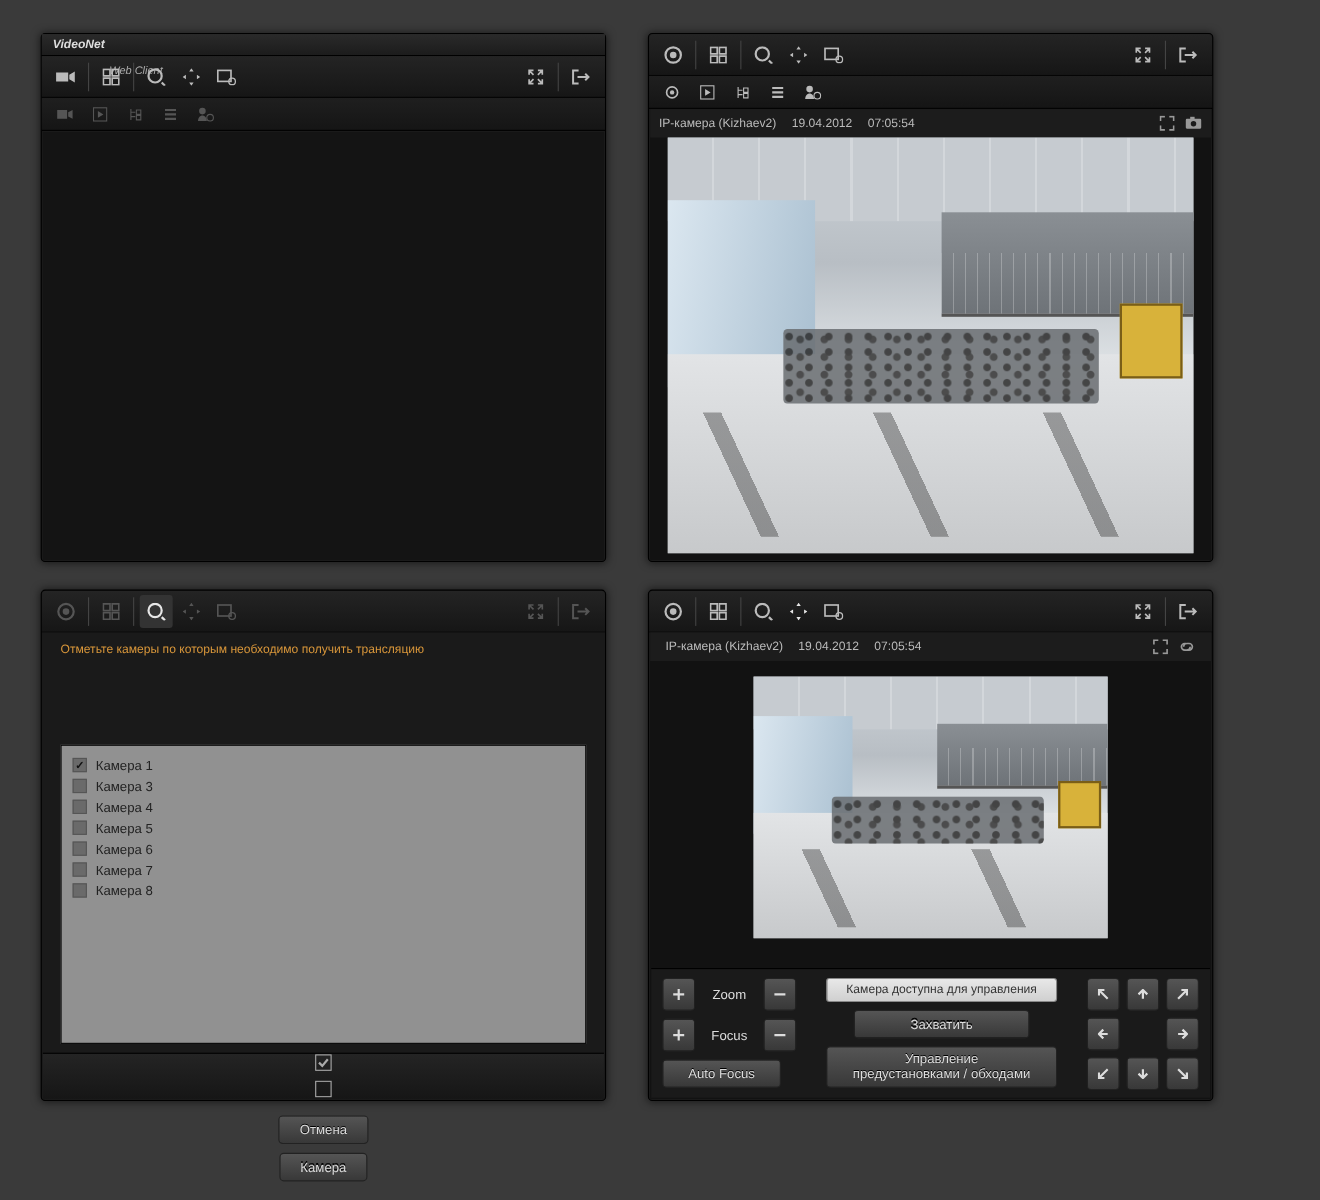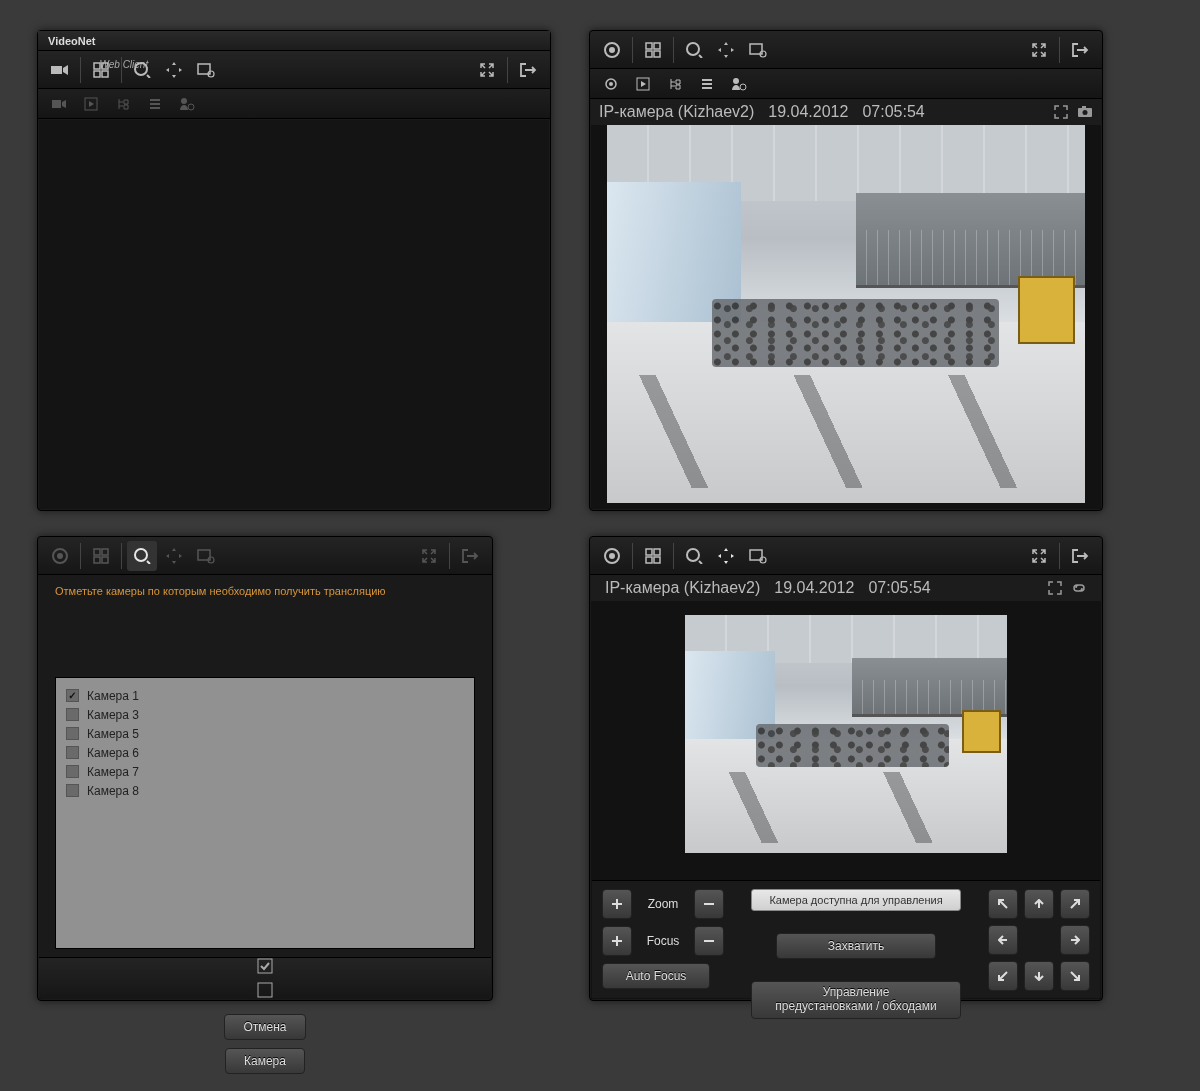--- a/index.html
+++ b/index.html
@@ -15,33 +15,33 @@
   .panel {
     position: absolute;
     background: #1a1a1a;
     border: 1px solid #000;
     border-radius: 4px;
     box-shadow: 0 0 8px rgba(0,0,0,0.6);
   }
   
   #p1 { left: 37px; top: 30px; width: 514px; height: 481px; }
   #p2 { left: 589px; top: 30px; width: 514px; height: 481px; }
-  #p3 { left: 37px; top: 536px; width: 456px; height: 465px; }
+  #p3 { left: 37px; top: 536px; width: 514px; height: 465px; }
   #p4 { left: 589px; top: 536px; width: 514px; height: 465px; }
 
   .titlebar {
     height: 20px;
     background: linear-gradient(#2a2a2a,#1c1c1c);
     border-bottom: 1px solid #000;
     padding: 0 10px;
     display:flex;
     align-items:center;
     font-size:11px;
   }
-  .brand { font-weight: bold; color:#ddd; }
+  .brand { font-weight: bold; font-style: italic; color:#ddd; }
   .brand-sub { font-style: italic; color:#aaa; margin-left:4px; font-size:10px;margin-top:48px;}
   .toolbar {
     height: 38px;
     background: linear-gradient(#242424,#161616);
     border-bottom: 1px solid #000;
     display:flex;
     align-items:center;
     padding: 0 6px;
   }
   .toolbar .spacer { flex:1; }
@@ -65,21 +65,21 @@
   }
   .subtoolbar .tb-btn.small { width:20px; height:20px; }
   .content { position:absolute; left:1px; right:1px; top:0; bottom:1px; }
   .content.offset-89 { top:89px; }
   .content.offset-38 { top:38px; }
   .video-header {
     height: 26px;
     background:#1c1c1c;
     display:flex; align-items:center; justify-content:space-between;
     padding:0 8px;
-    font-size:16px;
+    font-size:11px;
     color:#bbb;
   }
   .video-header .left { display:flex; gap:14px; }
   .video-header .right { display:flex; gap:8px; align-items:center;}
   .hicon { width:16px; height:16px; display:flex;align-items:center;justify-content:center;color:#999;cursor:pointer;}
   .video-img {
     width:100%; flex:1;
     background: linear-gradient(180deg,#cdd3d8 0%, #b8bec4 30%, #dfe3e6 55%, #cfd3d6 100%);
     position:relative;
     overflow:hidden;
@@ -136,21 +136,21 @@
     background:linear-gradient(#e8e8e8,#d0d0d0);
     border:1px solid #888; border-radius:3px;
     color:#333; font-size:11px;
     display:flex;align-items:center;justify-content:center;
   }
   .capture-btn { width:160px; }
   .presets-btn { width:210px; line-height:1.15; text-align:center; padding:4px 8px;}
   .dpad { display:grid; grid-template-columns:repeat(3,30px); grid-template-rows:repeat(3,30px); gap:6px;}
   .ptz-grid { display:flex; gap:18px; }
   .ptz-col-left { display:flex; flex-direction:column; gap:7px;}
-  .ptz-col-center { flex:1; display:flex; flex-direction:column; align-items:center; gap:22px;}
+  .ptz-col-center { flex:1; display:flex; flex-direction:column; align-items:center; gap:7px;}
   .ptz-col-right { }
 
   svg { display:block; }
 
   
   .scene-ceiling { position:absolute; left:0; right:0; top:0; height:20%;
     background: repeating-linear-gradient(90deg,#c6cbd0 0 40px,#d3d7db 40px 42px);}
   .scene-windows { position:absolute; left:0; top:15%; width:28%; height:45%;
     background: linear-gradient(100deg,#dbe7f0,#a9bfd0);}
   .scene-balcony { position:absolute; right:0; top:18%; width:48%; height:25%;
@@ -419,20 +419,24 @@
         <div class="cam-row">
           <span class="cam-check checked"></span>
           <span>Камера 1</span>
         </div>
         <div class="cam-row">
           <span class="cam-check"></span>
           <span>Камера 3</span>
         </div>
         <div class="cam-row">
           <span class="cam-check"></span>
+          <span>Камера 4</span>
+        </div>
+        <div class="cam-row">
+          <span class="cam-check"></span>
           <span>Камера 5</span>
         </div>
         <div class="cam-row">
           <span class="cam-check"></span>
           <span>Камера 6</span>
         </div>
         <div class="cam-row">
           <span class="cam-check"></span>
           <span>Камера 7</span>
         </div>

